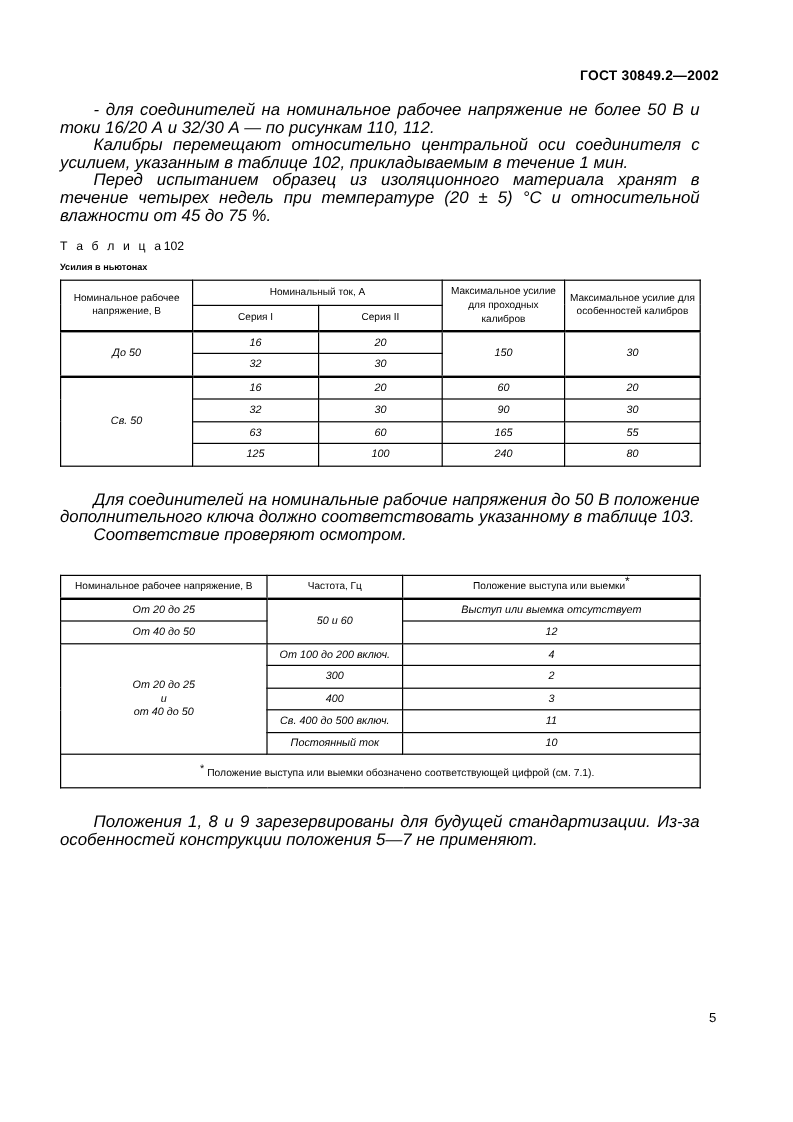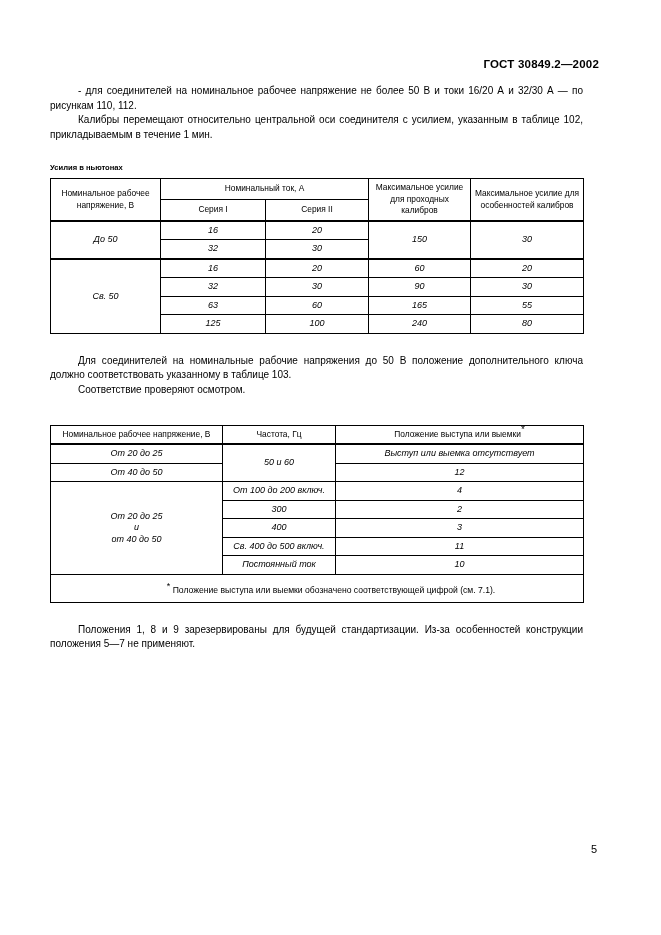--- a/index.html
+++ b/index.html
@@ -35,25 +35,26 @@
 
   
   .content {
     position: absolute;
     left: 50px;
     top: 84px;
     width: 533px;
   }
   p.para {
     margin: 0 0 0 0;
-    font-size: 10px;
+    font-size: 14px;
     line-height: 14.6px;
     text-align: justify;
     text-indent: 28px;
     hyphens: none;
+    font-style: italic;
   }
 
   .tbl-caption {
     font-size: 10.2px;
     letter-spacing: 2.2px;
     margin: 0;
     white-space: nowrap;
   }
   .tbl-caption .num { letter-spacing: 0; }
   .units-note {
@@ -121,23 +122,25 @@
 <body>
 
 <div class="page">
 
   <div class="doc-header">ГОСТ 30849.2—2002</div>
 
   <div class="content">
 
     <p class="para">- для соединителей на номинальное рабочее напряжение не более 50 В и токи 16/20 А и 32/30 А — по рисункам 110, 112.</p>
     <p class="para">Калибры перемещают относительно центральной оси соединителя с усилием, указанным в таблице 102, прикладываемым в течение 1 мин.</p>
+    <p class="para">Перед испытанием образец из изоляционного материала хранят в течение четырех недель при температуре (20 ± 5) °С и относительной влажности от 45 до 75 %.</p>
 
     <div class="gap-c"></div>
 
+    <p class="tbl-caption"><span>Т а б л и ц а</span><span class="num">102</span></p>
 
     <div class="gap-b"></div>
 
     <p class="units-note">Усилия в ньютонах</p>
 
     <div class="gap-d"></div>
 
     <table class="gost">
       <colgroup>
         <col style="width:110px">

